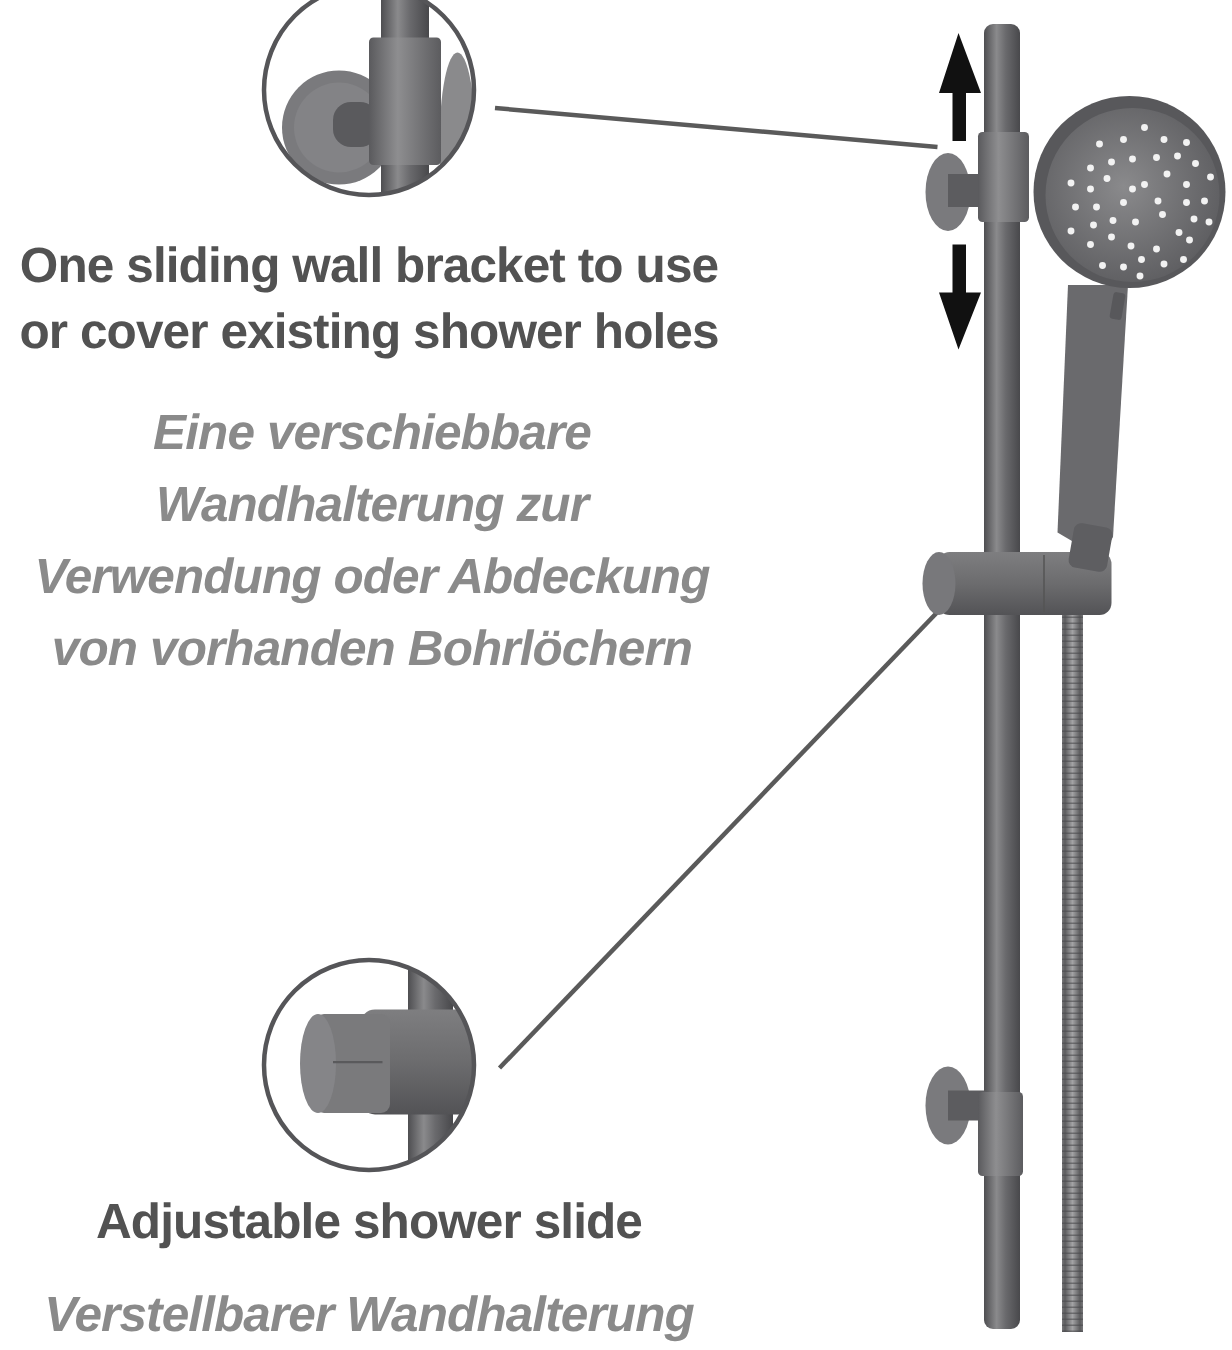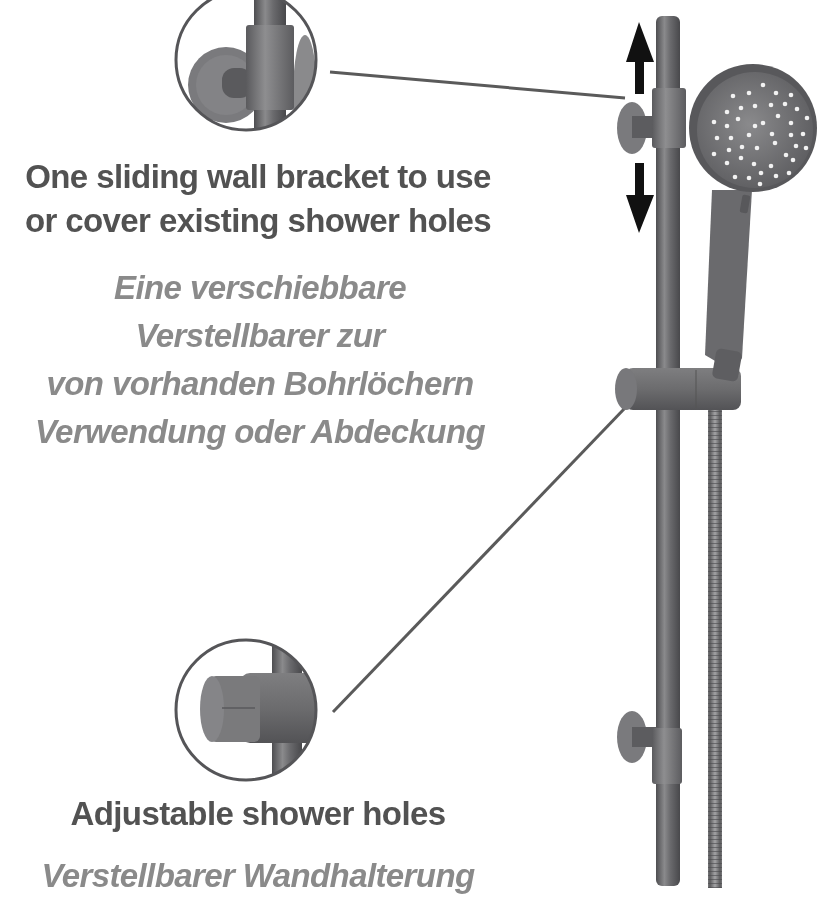--- a/index.html
+++ b/index.html
@@ -1,17 +1,17 @@
 <!DOCTYPE html>
 <html><head>
 <meta charset="utf-8">
 <style>
   html, body { margin: 0; padding: 0; background: #ffffff; }
   body { width: 821px; height: 900px; position: relative; overflow: hidden; font-family: "DejaVu Sans", sans-serif; }
-  .txt { position: absolute; text-align: center; white-space: nowrap; padding-left: 12px; }
+  .txt { position: absolute; text-align: center; white-space: nowrap; }
   .en { color: #525252; font-weight: bold; font-size: 33px; letter-spacing: -0.6px; line-height: 44px; font-family: "Liberation Sans", sans-serif; }
   .de { color: #8a8a8a; font-style: italic; font-weight: bold; font-size: 33px; letter-spacing: -0.6px; line-height: 48px; font-family: "Liberation Sans", sans-serif; }
   .scene { position: absolute; left: 0; top: 0; }
 </style>
 </head>
 <body>
 
 <svg class="scene" width="821" height="900" viewBox="0 0 821 900" xmlns="http://www.w3.org/2000/svg">
   <defs>
     <linearGradient id="rod" x1="0" x2="1" y1="0" y2="0">
@@ -164,24 +164,24 @@
   </g>
 </svg>
 
 <div class="txt en" style="left:0; top:155px; width:492px;">
   <div>One sliding wall bracket to use</div>
   <div>or cover existing shower holes</div>
 </div>
 
 <div class="txt de" style="left:0; top:264px; width:496px;font-style:italic;">
   <div>Eine verschiebbare</div>
-  <div>Verstellbarer zur</div>
+  <div>Wandhalterung zur</div>
+  <div>Verwendung oder Abdeckung</div>
   <div>von vorhanden Bohrlöchern</div>
-  <div>Verwendung oder Abdeckung</div>
 </div>
 
 <div class="txt en" style="left:0; top:792px; width:492px;">
-  <div>Adjustable shower holes</div>
+  <div>Adjustable shower slide</div>
 </div>
 
 <div class="txt de" style="left:0; top:852px; width:492px;">
   <div>Verstellbarer Wandhalterung</div>
 </div>
 
 </body></html>

